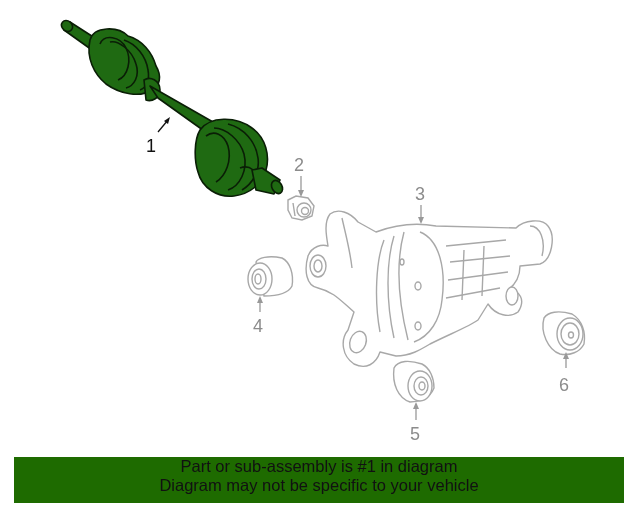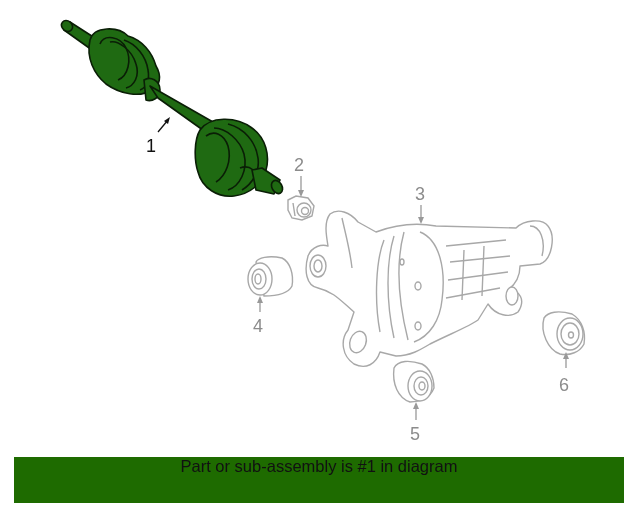--- a/index.html
+++ b/index.html
@@ -116,13 +116,14 @@
   </g>
   <g>
     <line x1="566" y1="368" x2="566" y2="356" stroke="#999" stroke-width="1.3"></line>
     <polygon points="566,352 563,359 569,359" fill="#999"></polygon>
     <text x="559" y="391" class="callout" fill="#8c8c8c">6</text>
   </g>
 </svg>
 
 <div id="banner">
   <div>Part or sub-assembly is #1 in diagram</div>
+  <div>Diagram may not be specific to your vehicle</div>
 </div>
 
 </body></html>

